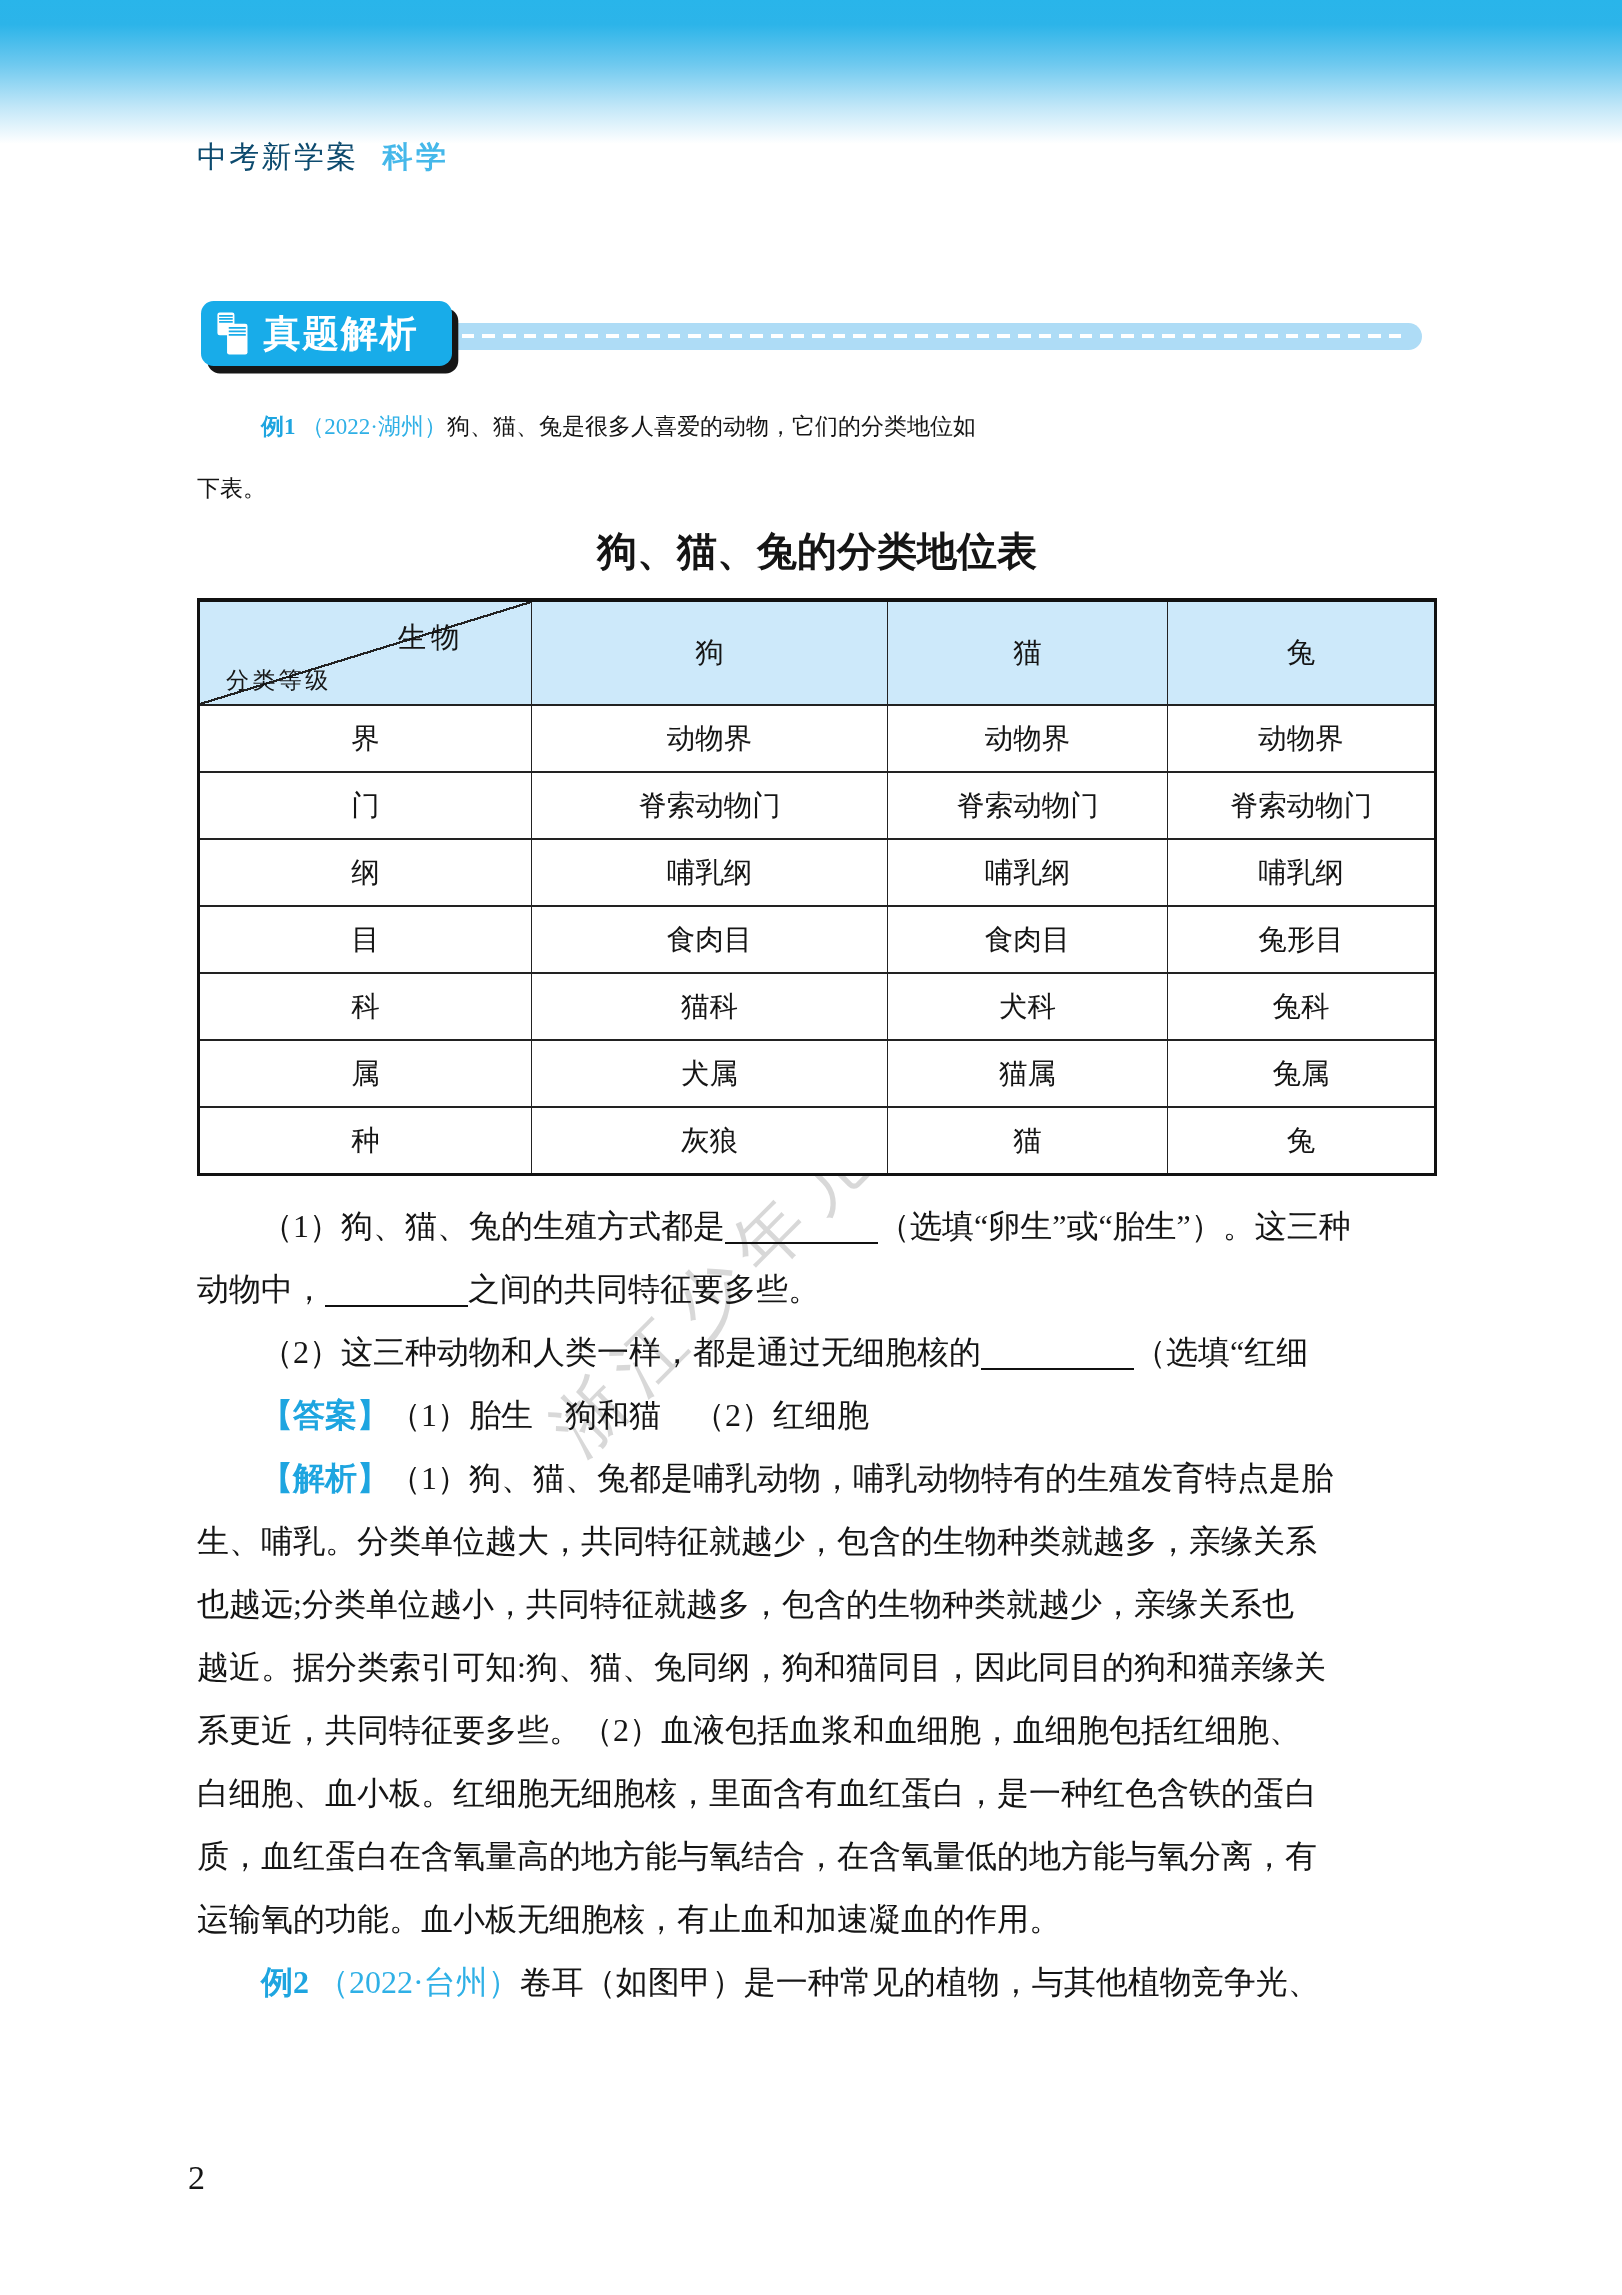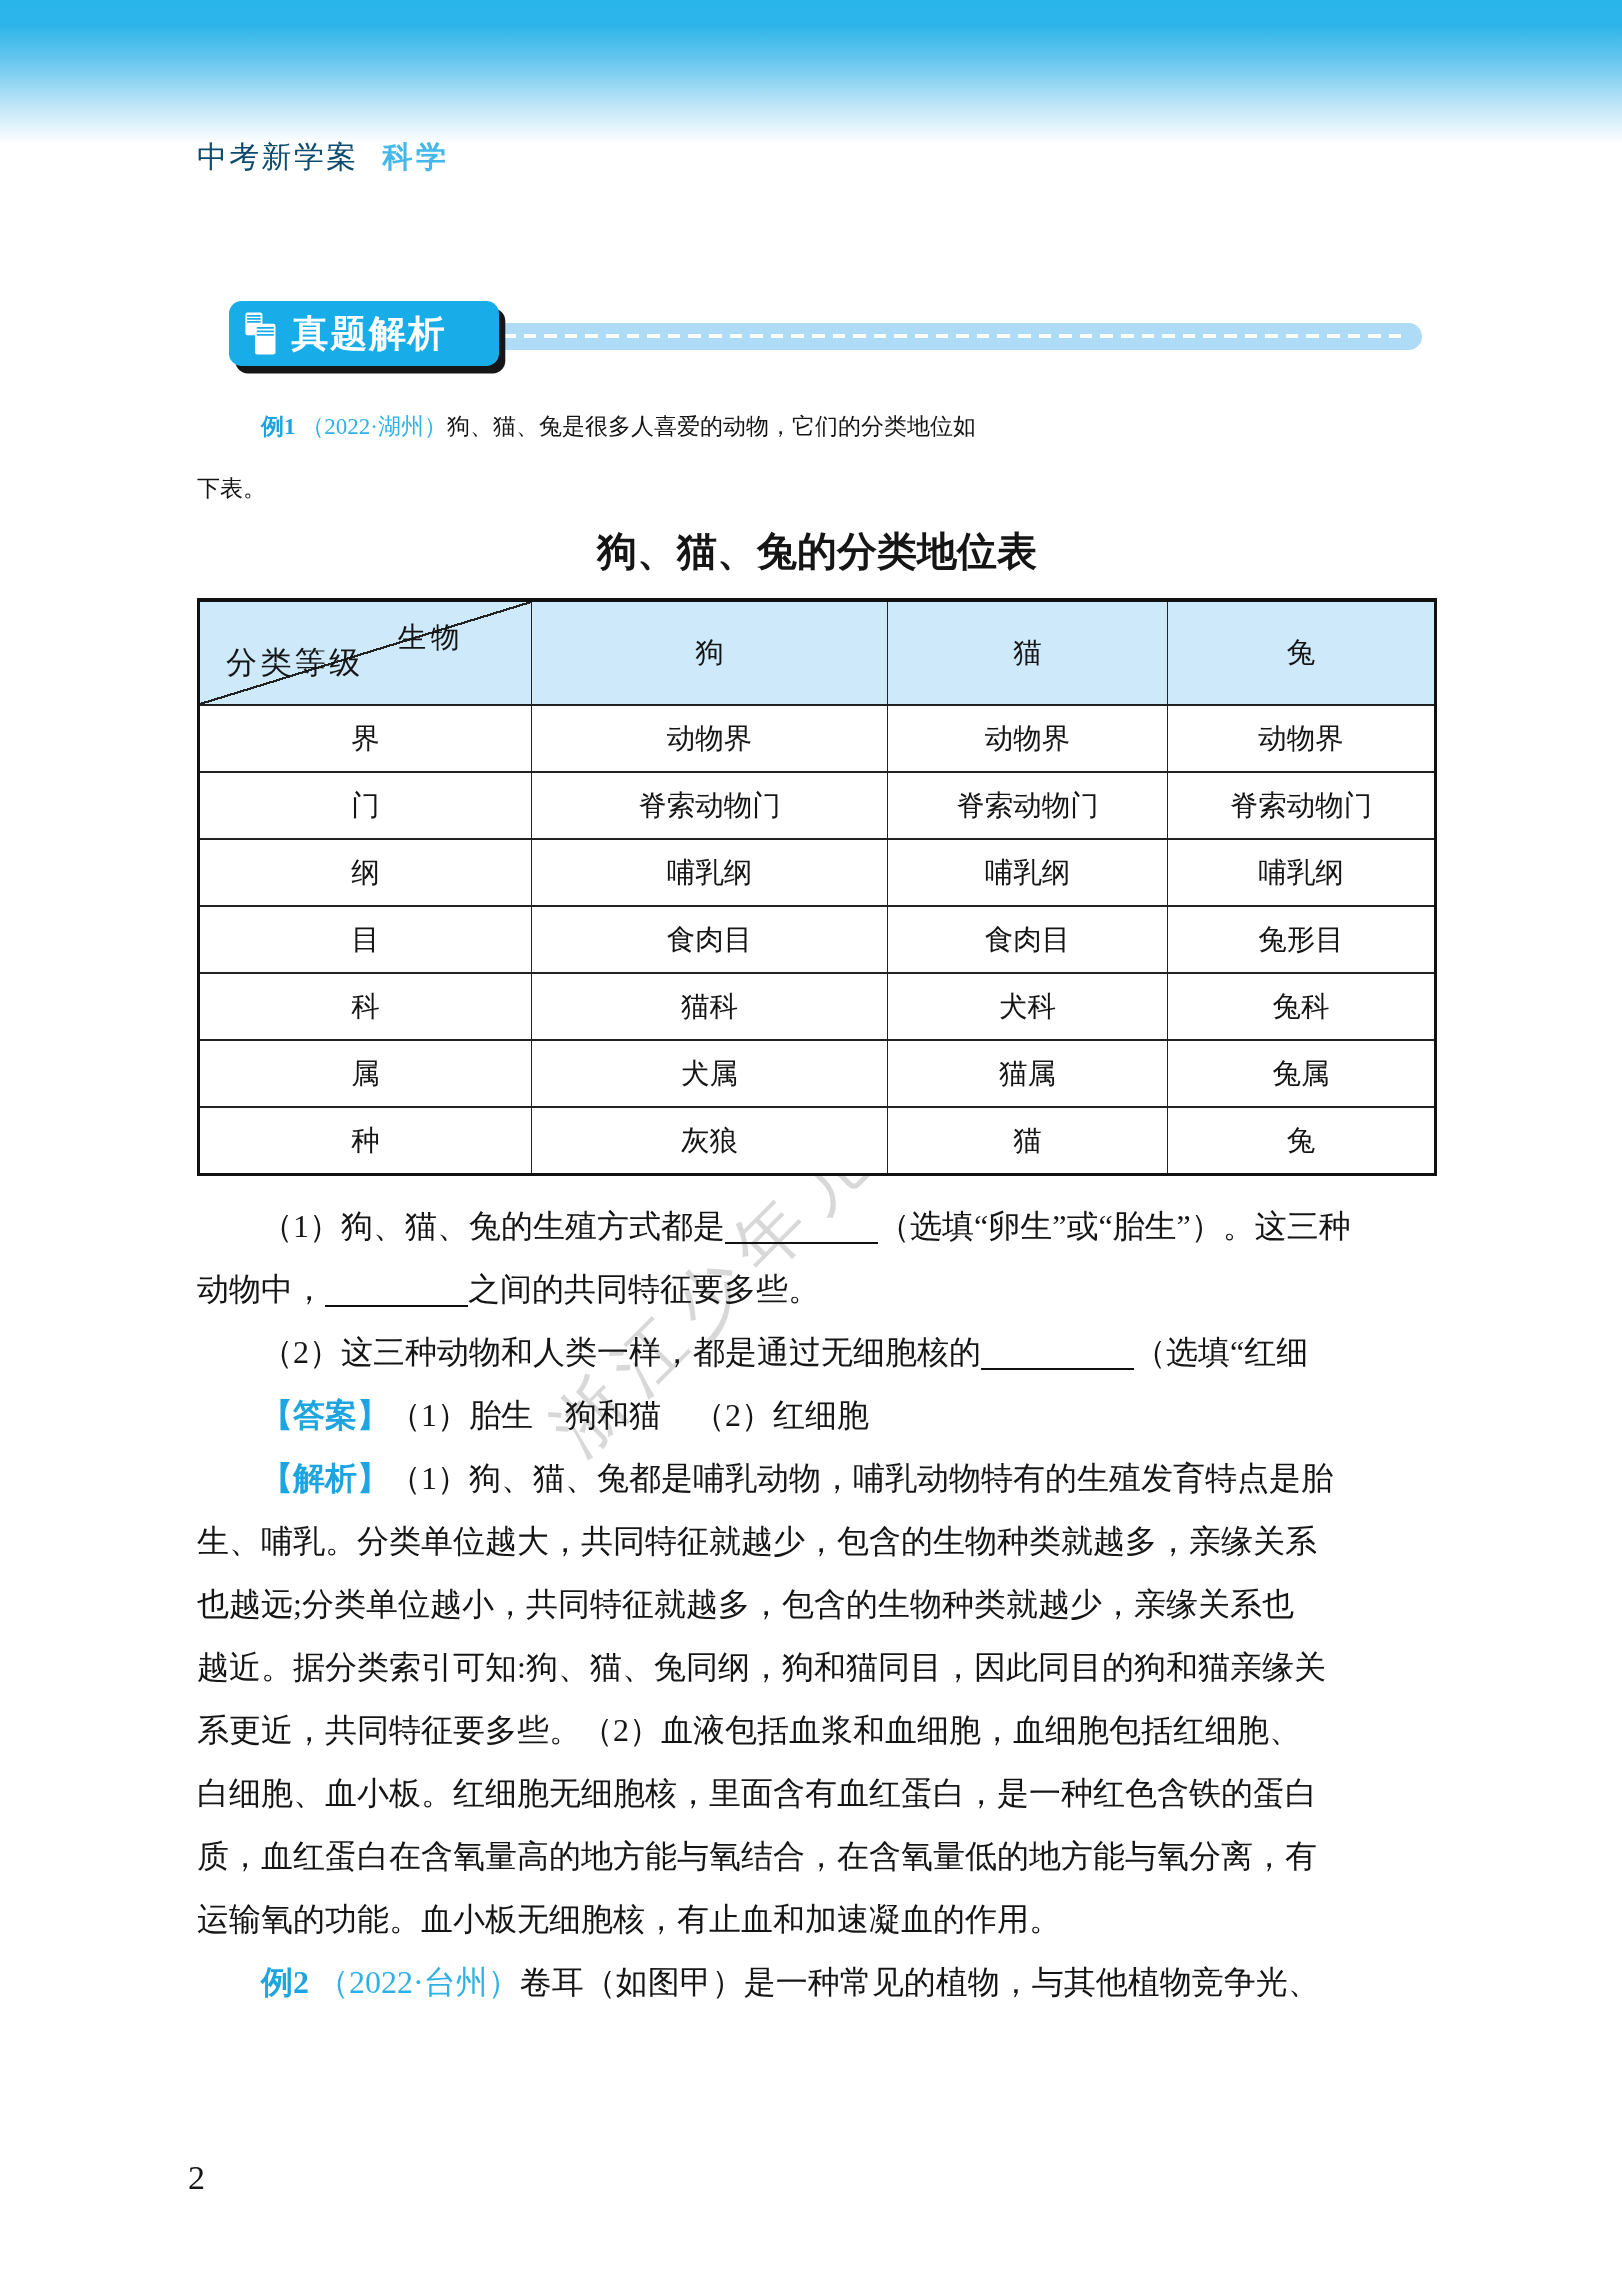--- a/index.html
+++ b/index.html
@@ -29,25 +29,25 @@
   
   .section-band {
     position:absolute; left:400px; top:323px; width:1022px; height:27px;
     background:#aedcf6; border-radius:0 15px 15px 0;
   }
   .section-band .dash {
     position:absolute; left:0; right:19.4px; top:50%; height:4px; margin-top:-2.3px;
     background: repeating-linear-gradient(90deg,#ffffff 0 12.6px, rgba(255,255,255,0) 12.6px 20.6px);
   }
   .section-badge {
-    position:absolute; left:201px; top:301px; width:270px; height:65px;
+    position:absolute; left:201px; top:301px; width:251px; height:65px;
     background:#18ace9; border-radius:12.6px;
     box-shadow: 6.3px 7.4px 0 0 #161616;
     display:flex; align-items:center; justify-content:flex-start;
-    padding-left:12.6px; z-index:2;margin-left:28px;
+    padding-left:12.6px; z-index:2;
   }
   .section-badge .badge-title {
     color:#ffffff; font-family:"DejaVu Sans","Liberation Sans",sans-serif;
     font-weight:bold; font-size:37px; letter-spacing:1.7px; margin-left:8px; white-space:nowrap;
   }
 
   
   .watermark {
     position:absolute; left:440px; top:1092px; width:856px;
     text-align:center; font-size:70px; letter-spacing:15px; white-space:nowrap;
@@ -84,21 +84,21 @@
   .cls-table .col-first { border-left:none; }
   .cls-table .row-header { border-top:none; background:#cde9fa; }
   .cls-table .row-body-first { border-top:2.9px solid #222; }
   .cls-table .corner {
     position:relative;
     background-image: linear-gradient(to bottom right,
       rgba(0,0,0,0) calc(50% - 1.1px), #222 calc(50% - 1.1px), #222 calc(50% + 1.1px), rgba(0,0,0,0) calc(50% + 1.1px));
     background-color:#cde9fa;
   }
   .cls-table .corner .corner-top { position:absolute; top:17px; right:67px; font-size:28.5px; letter-spacing:4.6px; }
-  .cls-table .corner .corner-bottom { position:absolute; bottom:20px; left:26px; font-size:31px; letter-spacing:3.4px; }
+  .cls-table .corner .corner-bottom { position:absolute; bottom:8px; left:26px; font-size:23px; letter-spacing:3.4px; }
 
   
   .flow-block { position:absolute; left:197px; top:1195px; width:1245px; z-index:2; }
   .flow-block .line { height:63px; line-height:63px; font-size:32px; white-space:nowrap; }
   .blank {
     display:inline-block; width:153px; height:28.5px;
     border-bottom:2.9px solid #111; vertical-align:-6.9px;
   }
   .blank.narrow { width:143px; }
 

